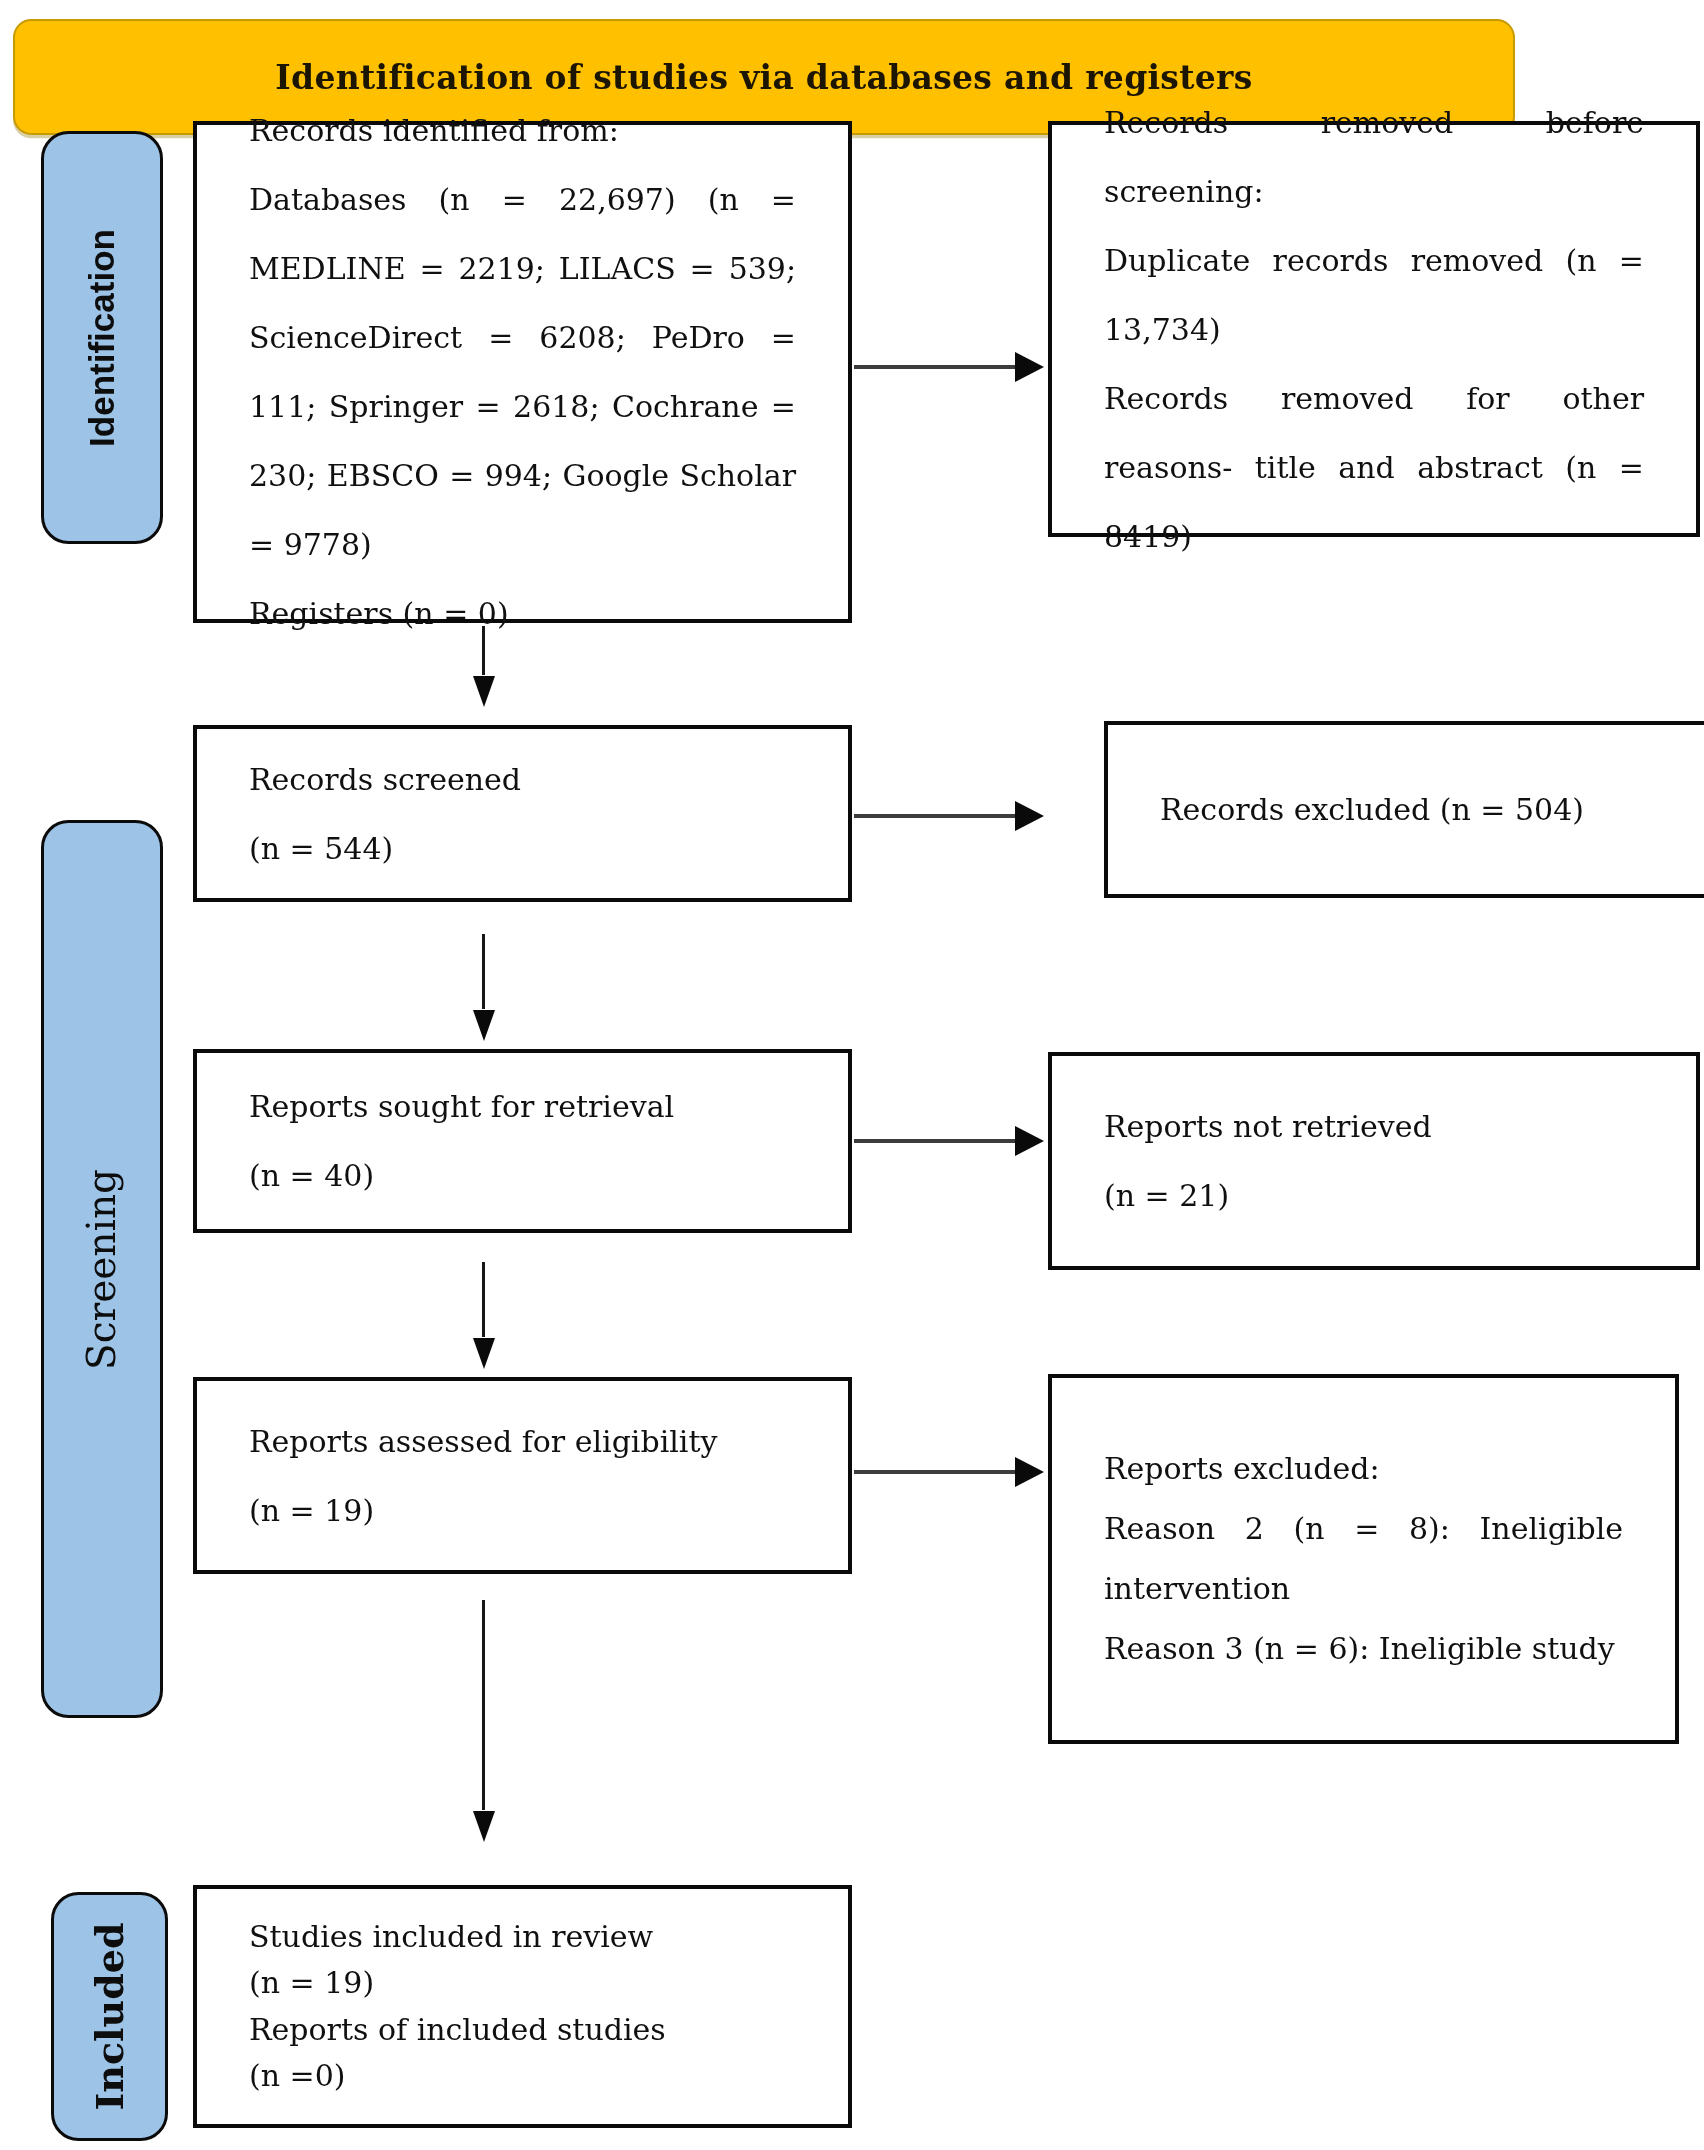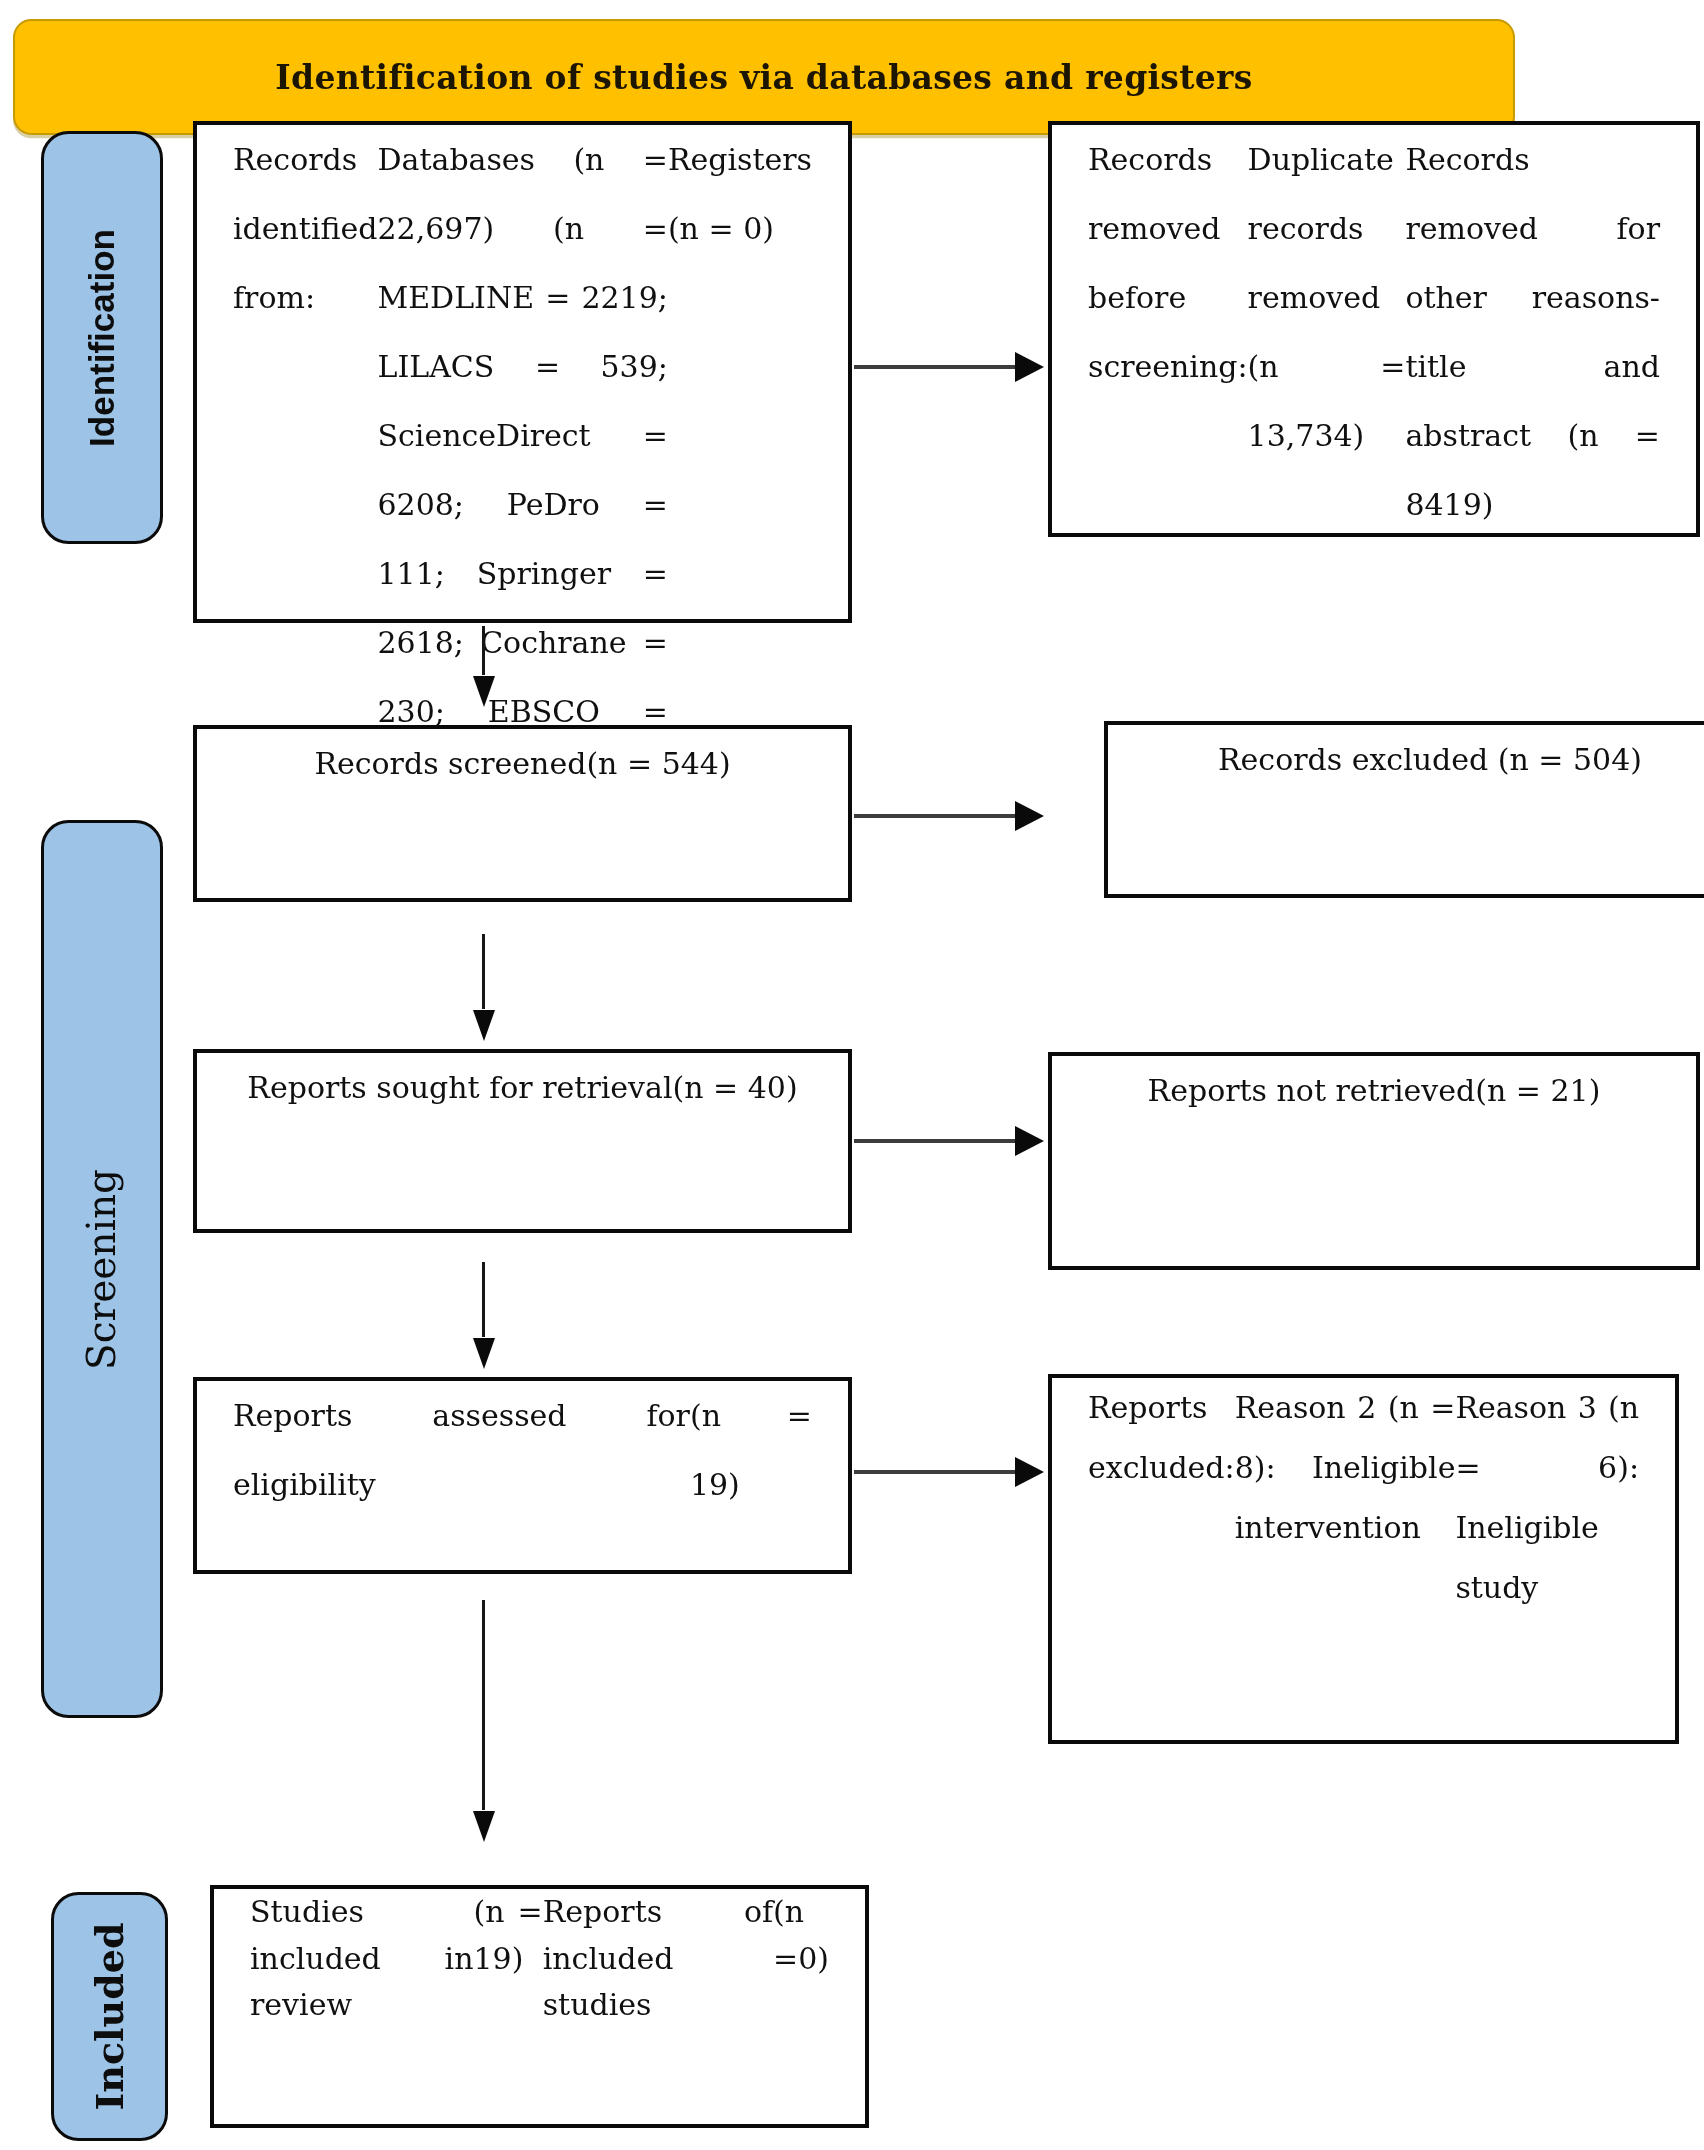--- a/index.html
+++ b/index.html
@@ -66,38 +66,38 @@
   .rail-identification .rail-text{ font-family:"Liberation Sans","DejaVu Sans",sans-serif; font-weight:bold; font-size:35px; }
   .rail-screening .rail-text     { font-family:"DejaVu Serif",serif; font-weight:normal; font-size:39px; }
   .rail-included .rail-text      { font-family:"DejaVu Serif",serif; font-weight:bold;   font-size:38px; }
 
   
   .box{
     position:absolute;
     background:var(--box-fill);
     border:4.6px solid var(--box-border);
     box-sizing:border-box;
-    display:flex; flex-direction:row; justify-content:center;
-    padding:0 36px;
+    display:flex; flex-direction:column; justify-content:center;
+    padding:0 52px;
     font-size:30px;
     line-height:2.3;
   }
   .box .line{ text-align:justify; }
   .box.lh-mid  { line-height:2.0;  }
   .box.lh-tight{ line-height:1.55; }
 
   .box-records-identified   { left:193px;  top:121px;  width:659px; height:502px; }
   .box-records-removed      { left:1048px; top:121px;  width:652px;  height:416px; }
   .box-records-screened     { left:193px;  top:725px; width:659px; height:177px; }
   .box-records-excluded     { left:1104px; top:721px; width:652px;  height:177px; }
   .box-reports-sought       { left:193px;  top:1049px; width:659px; height:184px; }
   .box-reports-not-retrieved{ left:1048px; top:1052px; width:652px;  height:218px; }
   .box-reports-assessed     { left:193px;  top:1377px; width:659px; height:197px; }
   .box-reports-excluded     { left:1048px; top:1374px; width:631px;  height:370px;justify-content:center; }
-  .box-studies-included     { left:210px;  top:1885px; width:659px; height:243px; }
+  .box-studies-included     { left:193px;  top:1885px; width:659px; height:243px; }
 
   
   .harrow{
     position:absolute;
     height:3.9px;
     width:161px;
     background:var(--arrow-line);
   }
   .harrow::after{
     content:'';

